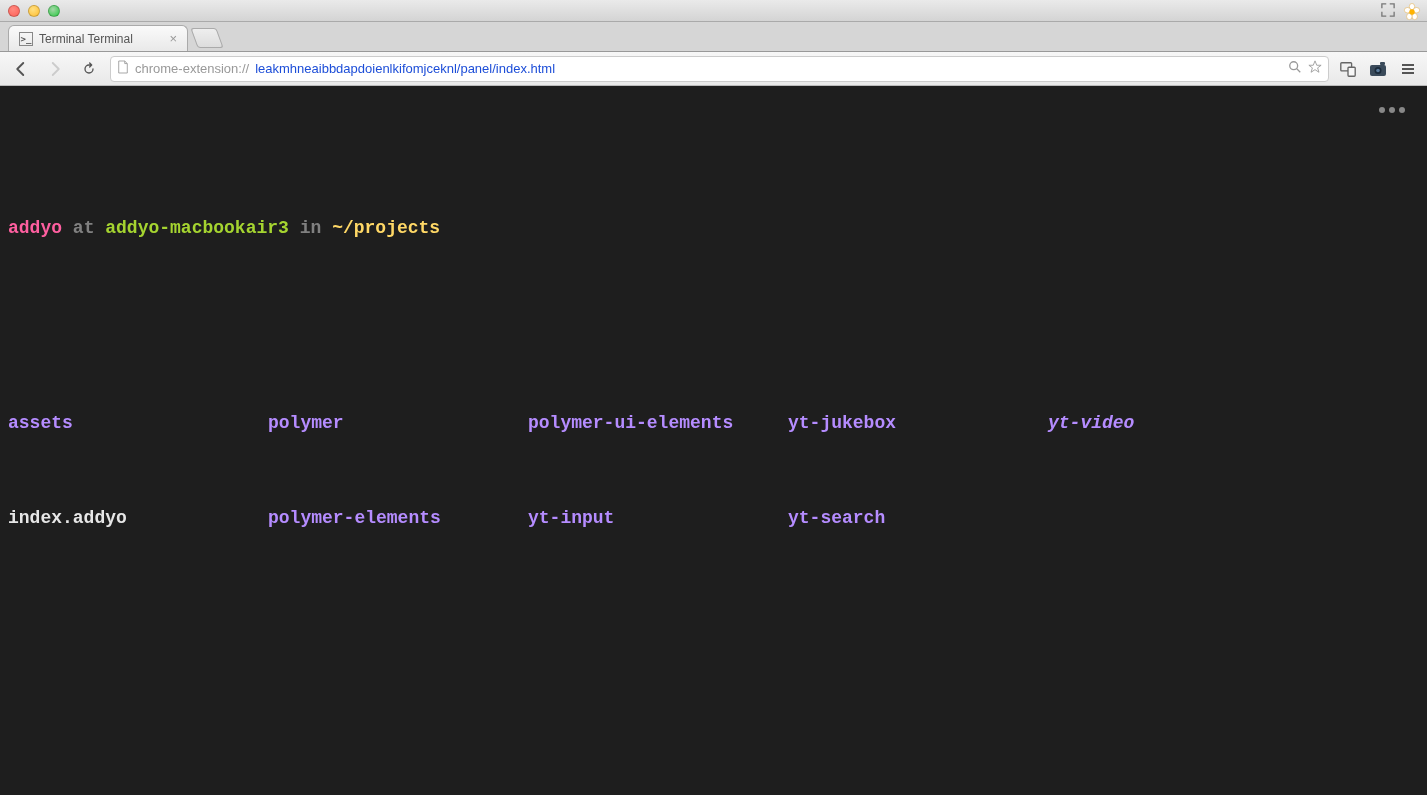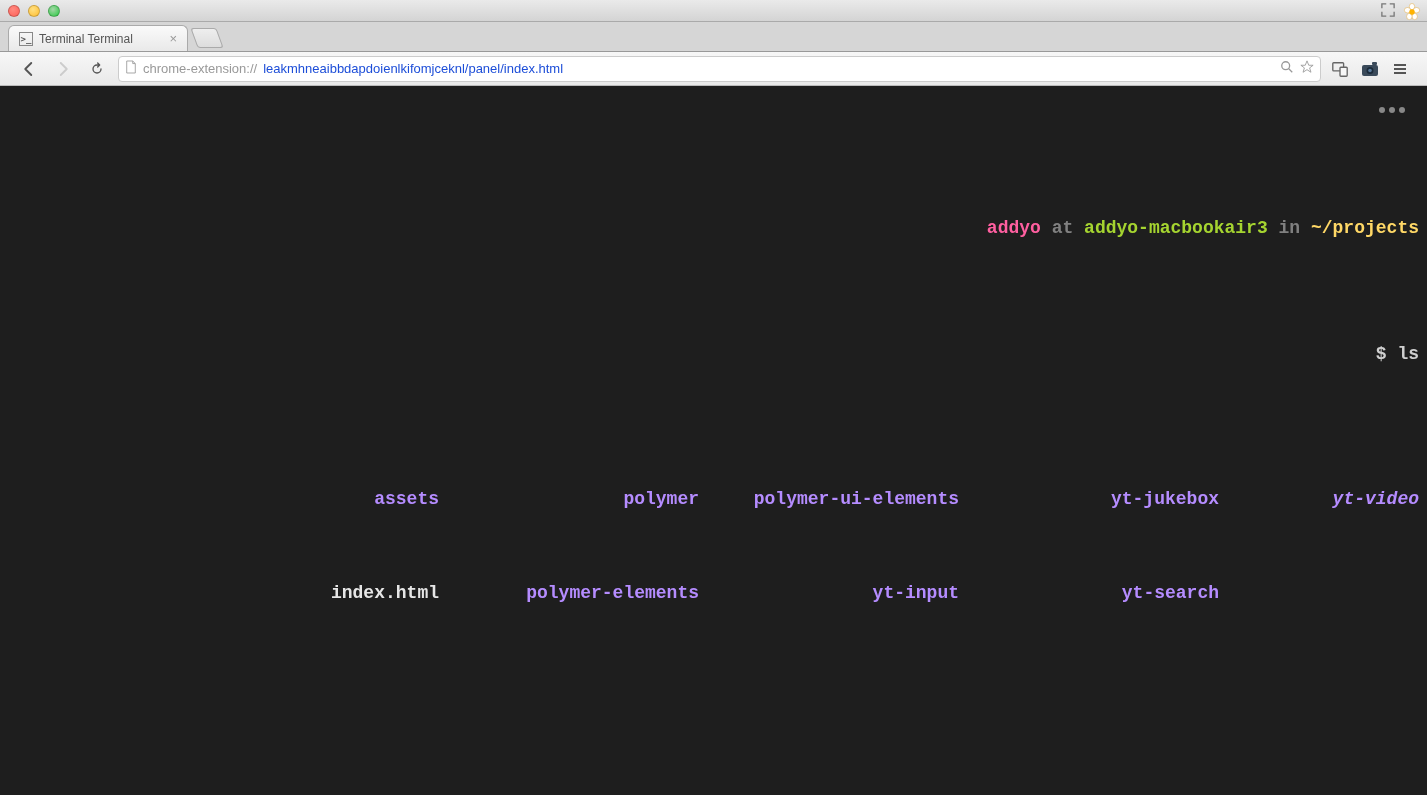--- a/index.html
+++ b/index.html
@@ -71,21 +71,21 @@
       border-radius: 3px;
     }
     
     
     .toolbar {
       height: 34px;
       background: linear-gradient(to bottom, #f7f7f7, #e9e9e9);
       border-bottom: 1px solid #bbb;
       display: flex;
       align-items: center;
-      padding: 0 16px;
+      padding: 0 8px;
       gap: 8px;
     }
     .nav-btn {
       width: 26px; height: 26px;
       display: flex; align-items: center; justify-content: center;
       color: #555;
       font-size: 18px;
     }
     .nav-btn.disabled { color: #ccc; }
     .omnibox {
@@ -113,21 +113,20 @@
       color: #e6e6e6;
       font-family: Menlo, Monaco, "Courier New", monospace;
       font-size: 18px;
       font-weight: bold;
       line-height: 1.4;
       height: calc(795px - 22px - 30px - 34px);
       padding: 4px 8px;
       white-space: pre;
       overflow: hidden;
       position: relative;
-      text-align: right;
     }
     .term-line { display: block; }
     .c-pink { color: #ff5fa0; }
     .c-grey { color: #808080; }
     .c-lime { color: #a5d430; }
     .c-yellow { color: #ffd866; }
     .c-purple { color: #b58cff; }
     .c-white { color: #e6e6e6; }
     .c-dimwhite { color: #cfcfcf; }
     .ellipsis {
@@ -249,25 +248,24 @@
   </div>
 </div>
 
 <div class="terminal">
   <div class="ellipsis"><span class="dot"></span><span class="dot"></span><span class="dot"></span></div>
 
   
   <span class="term-line"><span class="c-pink">addyo</span> <span class="c-grey">at</span> <span class="c-lime">addyo-macbookair3</span> <span class="c-grey">in</span> <span class="c-yellow">~/projects</span></span>
 
   
-  <span class="term-line c-dimwhite">$ ls</span>
 
   
   <span class="ls-row"><span class="ls-cell col0 c-purple">assets</span><span class="ls-cell col1 c-purple">polymer</span><span class="ls-cell col2 c-purple">polymer-ui-elements</span><span class="ls-cell col3 c-purple">yt-jukebox</span><span class="ls-cell col4 c-purple">yt-video</span></span>
-  <span class="ls-row"><span class="ls-cell col0 c-white">index.html</span><span class="ls-cell col1 c-purple">polymer-elements</span><span class="ls-cell col2 c-purple">yt-input</span><span class="ls-cell col3 c-purple">yt-search</span><span class="ls-cell col4"></span></span>
+  <span class="ls-row"><span class="ls-cell col0 c-white">index.addyo</span><span class="ls-cell col1 c-purple">polymer-elements</span><span class="ls-cell col2 c-purple">yt-input</span><span class="ls-cell col3 c-purple">yt-search</span><span class="ls-cell col4"></span></span>
 
   
   
   
 
   
   
   
   
   

